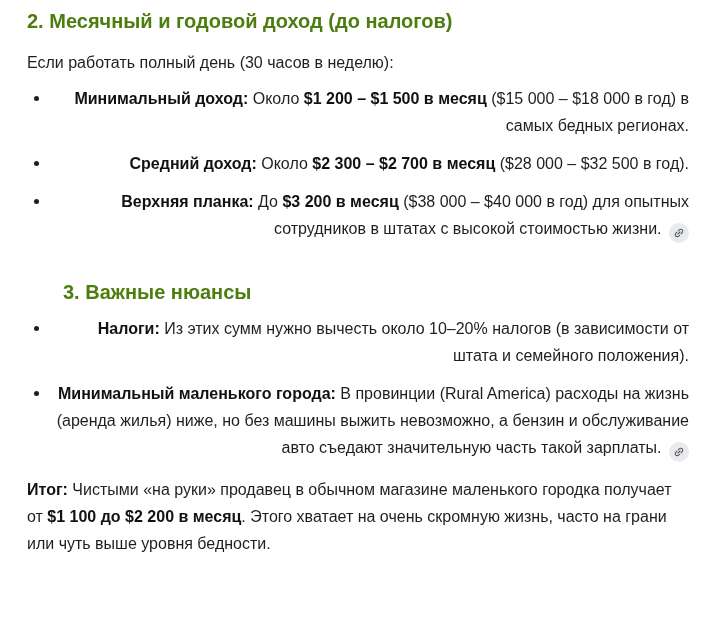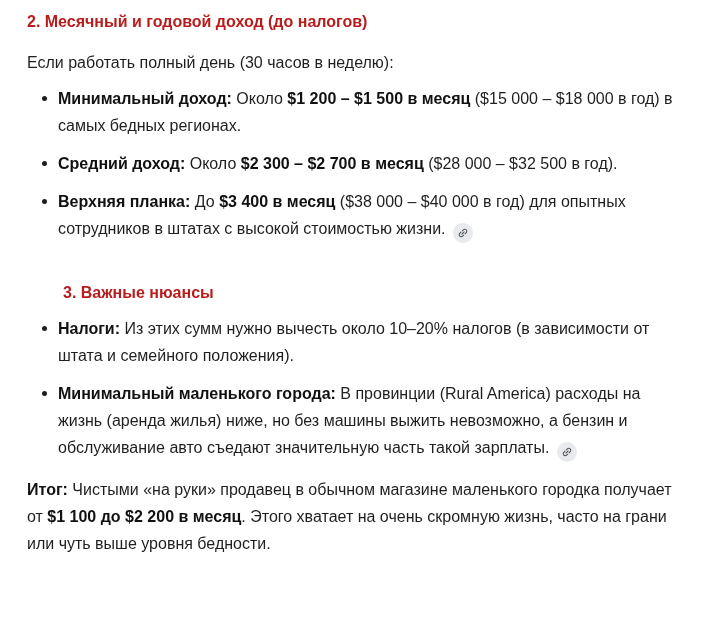--- a/index.html
+++ b/index.html
@@ -17,40 +17,41 @@
   .doc {
     box-sizing: border-box;
     width: 701px;
     padding: 9px 12px 0 27px;
     font-size: 16px;
     line-height: 27px;
   }
   .doc-inner { max-width: 662px; }
 
   .section-heading {
-    font-size: 16px;
+    font-size: 20px;
     line-height: 25px;
     font-weight: 700;
-    color: #b91c1c;
+    color: #4d7c0f;
     margin: 0 0 15px 0;
   }
   .section-heading.second {
     margin-top: 37px;
     margin-bottom: 10px;
     margin-left: 36px;
   }
 
   .intro {
     margin: 0 0 9px 0;
   }
 
   ul.bullet-list {
     list-style: none;
-    margin: 8px;
+    margin: 0;
     padding: 0 0 0 23px;
+    text-align: right;
   }
   ul.bullet-list > li {
     position: relative;
     margin: 0 0 11px 0;
   }
   ul.bullet-list > li::before {
     content: "";
     position: absolute;
     left: -16px;
     top: 11px;
@@ -90,21 +91,21 @@
 <div class="doc">
   <div class="doc-inner">
 
     <h3 class="section-heading">2. Месячный и годовой доход (до налогов)</h3>
 
     <p class="intro">Если работать полный день (30 часов в неделю):</p>
 
     <ul class="bullet-list">
         <li><span class="b">Минимальный доход:</span><span> Около </span><span class="b">$1 200 – $1 500 в месяц</span><span> ($15 000 – $18 000 в год) в самых бедных регионах.</span></li>
         <li><span class="b">Средний доход:</span><span> Около </span><span class="b">$2 300 – $2 700 в месяц</span><span> ($28 000 – $32 500 в год).</span></li>
-        <li><span class="b">Верхняя планка:</span><span> До </span><span class="b">$3 400 в месяц</span><span> ($38 000 – $40 000 в год) для опытных сотрудников в штатах с высокой стоимостью жизни. </span><span class="link-chip">
+        <li><span class="b">Верхняя планка:</span><span> До </span><span class="b">$3 200 в месяц</span><span> ($38 000 – $40 000 в год) для опытных сотрудников в штатах с высокой стоимостью жизни. </span><span class="link-chip">
             <svg width="12" height="12" viewBox="0 0 24 24" aria-hidden="true">
               <path fill="#474b4f" d="M3.9 12c0-1.71 1.39-3.1 3.1-3.1h4V7H7c-2.76 0-5 2.24-5 5s2.24 5 5 5h4v-1.9H7c-1.71 0-3.1-1.39-3.1-3.1zM8 13h8v-2H8v2zm9-6h-4v1.9h4c1.71 0 3.1 1.39 3.1 3.1s-1.39 3.1-3.1 3.1h-4V17h4c2.76 0 5-2.24 5-5s-2.24-5-5-5z"></path>
             </svg>
           </span></li>
       </ul>
 
     <h3 class="section-heading second">3. Важные нюансы</h3>
 
     <ul class="bullet-list">
         <li><span class="b">Налоги:</span><span> Из этих сумм нужно вычесть около 10–20% налогов (в зависимости от штата и семейного положения).</span></li>

